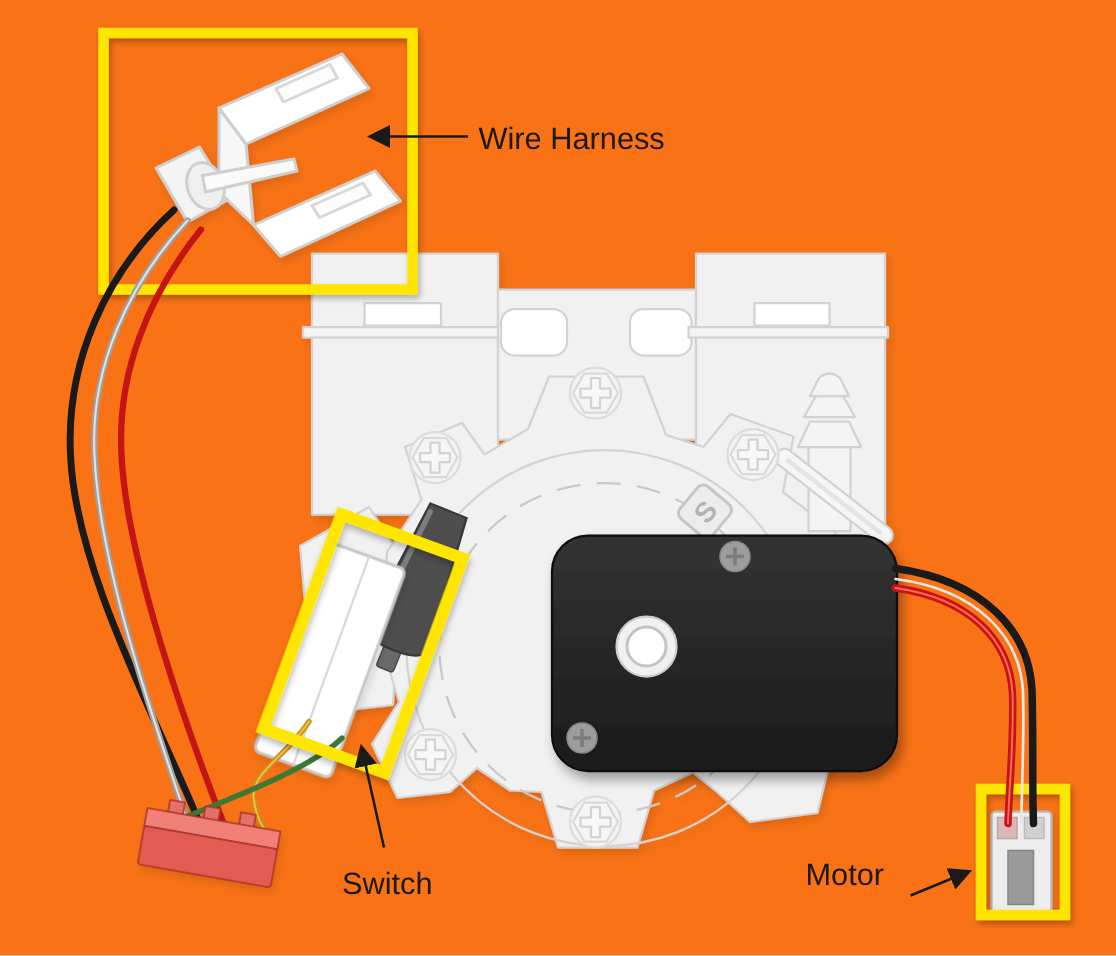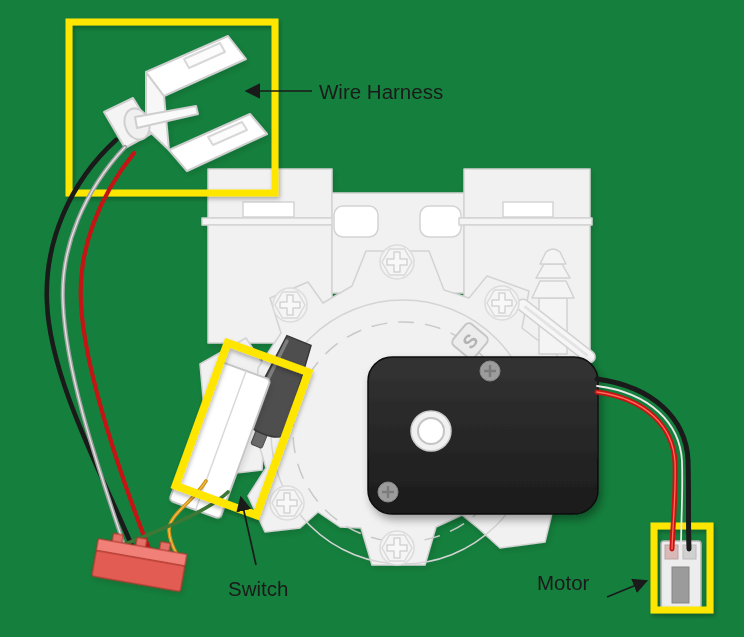--- a/index.html
+++ b/index.html
@@ -1,16 +1,16 @@
 <!DOCTYPE html>
 <html><head>
 <meta charset="utf-8">
 <style>
   html,body{margin:0;padding:0;background:#ffffff;}
-  .stage{position:relative;width:744px;height:637px;overflow:hidden;background:#15803d;
+  .stage{position:relative;width:744px;height:637px;overflow:hidden;background:#f97316;
          font-family:"Liberation Sans",sans-serif;}
   svg{display:block;}
   text.callout{font-family:"Liberation Sans","DejaVu Sans",sans-serif;font-size:20.5px;}
   text.badge{font-family:"Liberation Sans","DejaVu Sans",sans-serif;font-size:19px;font-weight:bold;}
 </style>
 </head>
 <body>
 
 <div class="stage">
 <svg width="744" height="637" viewBox="0 0 744 637">

